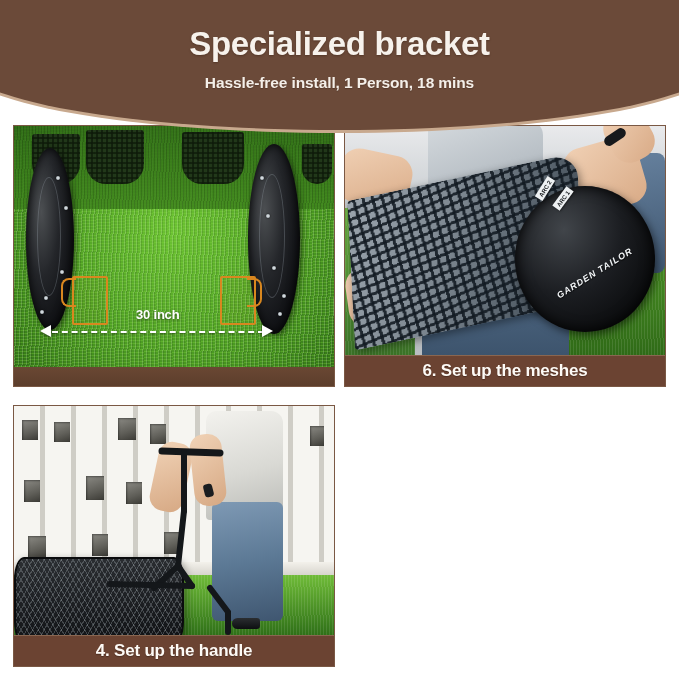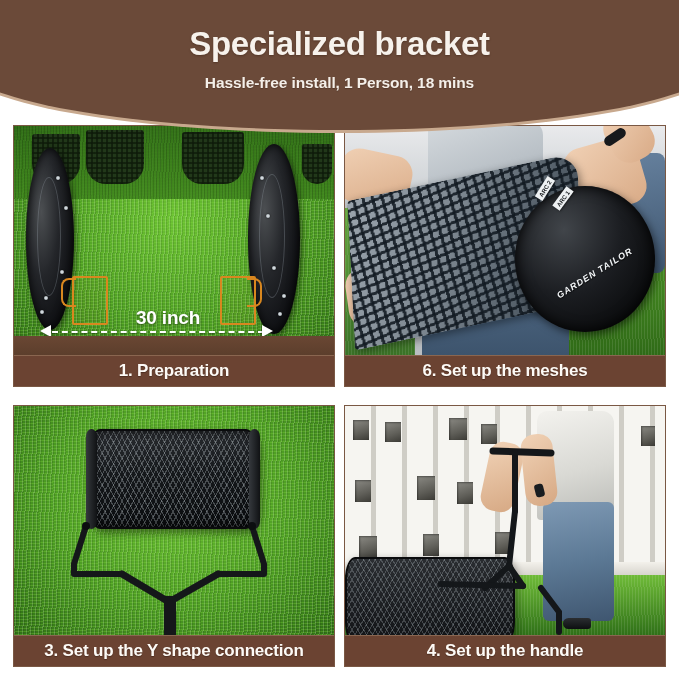--- a/index.html
+++ b/index.html
@@ -163,21 +163,21 @@
     width: 0; height: 0;
     border-top: 6px solid transparent;
     border-bottom: 6px solid transparent;
     filter: drop-shadow(0 1px 1px rgba(0,0,0,0.5));
   }
   .dim-arrow.left  { border-right: 11px solid #ffffff; }
   .dim-arrow.right { border-left: 11px solid #ffffff; }
   .dim-label {
     position: absolute;
     color: #ffffff;
-    font-size: 19px;
+    font-size: 13px;
     font-weight: bold;
     letter-spacing: -0.2px;
     text-shadow: 0 1px 3px rgba(0,0,0,0.55);
     white-space: nowrap;
   }
 
   
   .p2 .photo { background: linear-gradient(#d6d8da, #b9bdc1); }
   .wall2 {
     position: absolute; left:0; right:0; top:0; height: 46%;
@@ -394,21 +394,20 @@
       <div class="bracket-hl" style="left:206px; top:150px; width:32px; height:45px;"></div>
       <div class="bracket-hook" style="left:233px; top:152px; width:13px; height:25px; border-right:2px solid #d9871f; border-left:none; border-radius:0 8px 8px 0;"></div>
 
       <div class="dim-line" style="left:38px; top:205px; width:212px;"></div>
       <div class="dim-arrow left" style="left:26px; top:199px;"></div>
       <div class="dim-arrow right" style="left:248px; top:199px;"></div>
       <div class="dim-label" style="left:122px; top:181px;">30 inch</div>
 
       <div class="soil-strip"></div>
     </div>
-    <div class="caption">1. Preparation</div>
   </div>
 
   <div class="panel p2">
     <div class="photo">
       <div class="wall2"></div>
       <div class="grass2"></div>
       <div class="grass2b"></div>
       <div class="torso"></div>
       <div class="jeans"></div>
       <div class="jeans2"></div>
@@ -422,40 +421,20 @@
       <div class="meshsheet"></div>
       <div class="plate2">
         <div class="brandmark">GARDEN TAILOR</div>
       </div>
       <div class="labelstrip" style="left:206px; top:68px; width:24px; height:9px; transform:rotate(-54deg);">ARC 1</div>
       <div class="labelstrip" style="left:188px; top:58px; width:24px; height:9px; transform:rotate(-58deg);">ARC 2</div>
     </div>
     <div class="caption">6. Set up the meshes</div>
   </div>
 
-  <div class="panel p3">
-    <div class="photo">
-      <div class="turf"></div>
-
-      <div class="drum">
-        <div class="drum-cap" style="left:-4px;"></div>
-        <div class="drum-cap" style="right:-4px;"></div>
-      </div>
-
-      <svg class="handle-svg" viewBox="0 0 320 232">
-        <path d="M72 120 L60 158 L60 168 L108 168" stroke="#15171a" stroke-width="6" fill="none" stroke-linecap="round" stroke-linejoin="round"></path>
-        <path d="M238 120 L250 158 L250 168 L204 168" stroke="#15171a" stroke-width="6" fill="none" stroke-linecap="round" stroke-linejoin="round"></path>
-        <path d="M108 168 L155 196 L204 168" stroke="#15171a" stroke-width="7" fill="none" stroke-linecap="round" stroke-linejoin="round"></path>
-        <rect x="150" y="190" width="12" height="42" fill="#15171a" rx="2"></rect>
-        <circle cx="72" cy="120" r="4" fill="#0c0e10"></circle>
-        <circle cx="238" cy="120" r="4" fill="#0c0e10"></circle>
-      </svg>
-    </div>
-    <div class="caption">3. Set up the Y shape connection</div>
-  </div>
 
   <div class="panel p4">
     <div class="photo">
       <div class="lattice"></div>
 
       <div class="lattice-hole" style="left:8px;  top:14px; width:16px; height:20px;"></div>
       <div class="lattice-hole" style="left:40px; top:16px; width:16px; height:20px;"></div>
       <div class="lattice-hole" style="left:104px;top:12px; width:18px; height:22px;"></div>
       <div class="lattice-hole" style="left:136px;top:18px; width:16px; height:20px;"></div>
       <div class="lattice-hole" style="left:10px; top:74px; width:16px; height:22px;"></div>

